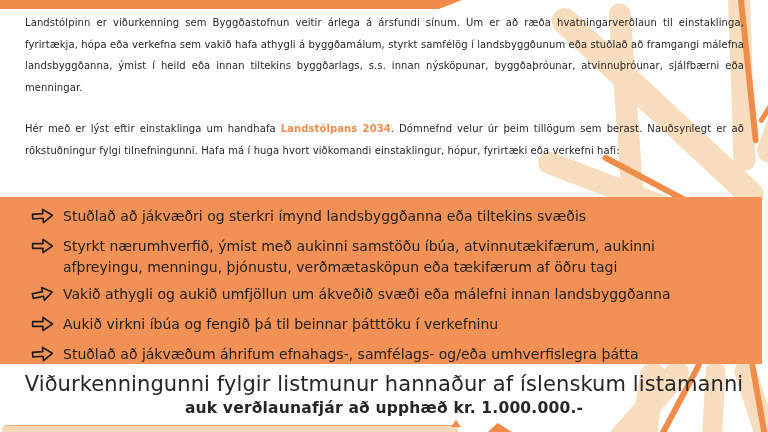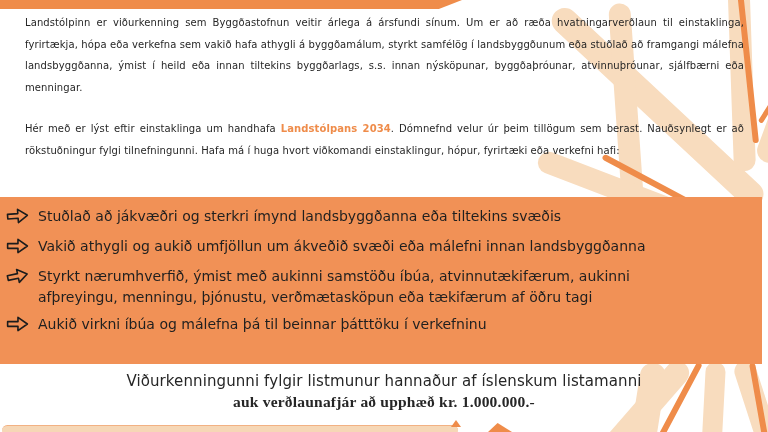--- a/index.html
+++ b/index.html
@@ -41,33 +41,33 @@
     clip-path:polygon(0 0,100% 0,95% 100%,0 100%);}
   
   .intro{position:absolute;top:12px;left:25px;right:24px;z-index:3;}
   .intro p{font-size:10px;line-height:21.5px;text-align:justify;
     letter-spacing:0.1px;}
   .intro p.first{margin-bottom:20px;}
   .hl{color:var(--accent-orange);font-weight:bold;}
   
   .band{position:absolute;top:197px;left:0;width:762px;height:167px;
     background:var(--band-orange);z-index:2;}
-  .band ul{list-style:none;padding:9px 60px 0 6px;display:flex;
+  .band ul{list-style:none;padding:9px 60px 0 31px;display:flex;
     flex-direction:column;gap:6px;}
   .band li{display:flex;gap:9px;font-size:14px;line-height:21px;
     color:#1f1f1f;align-items:flex-start;}
   .arrow{flex:none;width:23px;margin-top:2px;}
   .band li:nth-child(3) .arrow svg{transform:rotate(-12deg);}
   .band li:nth-child(1) .arrow svg,
   .band li:nth-child(5) .arrow svg{transform:rotate(-4deg);}
   
   .footer{position:absolute;top:372px;left:0;right:0;text-align:center;z-index:3;}
-  .footer-line1{font-size:15px;letter-spacing:0.1px;}
+  .footer-line1{font-size:21px;letter-spacing:0.1px;}
   .footer-line2{font-size:15.5px;font-weight:bold;margin-top:3px;
-    letter-spacing:0.2px;font-family:Liberation Serif, serif;}
+    letter-spacing:0.2px;}
   
   .ribbon{position:absolute;left:2px;bottom:-4px;width:456px;height:11px;
     background:var(--ribbon-peach);border-radius:6px;z-index:2;
     border-top:1px solid #F2B183;}
   .ribbon-tip{position:absolute;left:451px;bottom:5px;width:0;height:0;z-index:2;
     border-left:5px solid transparent;border-right:5px solid transparent;
     border-bottom:7px solid var(--accent-orange);}
   .ribbon-wedge{position:absolute;left:488px;bottom:0;width:24px;height:9px;
     background:var(--accent-orange);z-index:2;
     clip-path:polygon(0 100%,40% 0,100% 100%);}
@@ -110,37 +110,45 @@
           </svg>
         </span>
         <span>Stuðlað að jákvæðri og sterkri ímynd landsbyggðanna eða tiltekins svæðis</span>
       </li>
       <li>
         <span class="arrow">
           <svg width="23" height="16" viewBox="0 0 24 17" fill="none">
             <path d="M1.5 6 L12.5 6 L12.5 1.5 L22.5 8.5 L12.5 15.5 L12.5 11 L1.5 11 Z" stroke="#1c1c1c" stroke-width="1.7" stroke-linejoin="round"></path>
           </svg>
         </span>
+        <span>Styrkt nærumhverfið, ýmist með aukinni samstöðu íbúa, atvinnutækifærum, aukinni afþreyingu, menningu, þjónustu, verðmætasköpun eða tækifærum af öðru tagi</span>
+      </li>
+      <li>
+        <span class="arrow">
+          <svg width="23" height="16" viewBox="0 0 24 17" fill="none">
+            <path d="M1.5 6 L12.5 6 L12.5 1.5 L22.5 8.5 L12.5 15.5 L12.5 11 L1.5 11 Z" stroke="#1c1c1c" stroke-width="1.7" stroke-linejoin="round"></path>
+          </svg>
+        </span>
         <span>Vakið athygli og aukið umfjöllun um ákveðið svæði eða málefni innan landsbyggðanna</span>
       </li>
       <li>
         <span class="arrow">
           <svg width="23" height="16" viewBox="0 0 24 17" fill="none">
             <path d="M1.5 6 L12.5 6 L12.5 1.5 L22.5 8.5 L12.5 15.5 L12.5 11 L1.5 11 Z" stroke="#1c1c1c" stroke-width="1.7" stroke-linejoin="round"></path>
           </svg>
         </span>
-        <span>Styrkt nærumhverfið, ýmist með aukinni samstöðu íbúa, atvinnutækifærum, aukinni afþreyingu, menningu, þjónustu, verðmætasköpun eða tækifærum af öðru tagi</span>
+        <span>Aukið virkni íbúa og fengið þá til beinnar þátttöku í verkefninu</span>
       </li>
       <li>
         <span class="arrow">
           <svg width="23" height="16" viewBox="0 0 24 17" fill="none">
             <path d="M1.5 6 L12.5 6 L12.5 1.5 L22.5 8.5 L12.5 15.5 L12.5 11 L1.5 11 Z" stroke="#1c1c1c" stroke-width="1.7" stroke-linejoin="round"></path>
           </svg>
         </span>
-        <span>Aukið virkni íbúa og málefna þá til beinnar þátttöku í verkefninu</span>
+        <span>Stuðlað að jákvæðum áhrifum efnahags-, samfélags- og/eða umhverfislegra þátta</span>
       </li>
     </ul>
   </div>
 
   <div class="footer">
     <div class="footer-line1">Viðurkenningunni fylgir listmunur hannaður af íslenskum listamanni</div>
     <div class="footer-line2">auk verðlaunafjár að upphæð kr. 1.000.000.-</div>
   </div>
 
   <div class="ribbon"></div>

